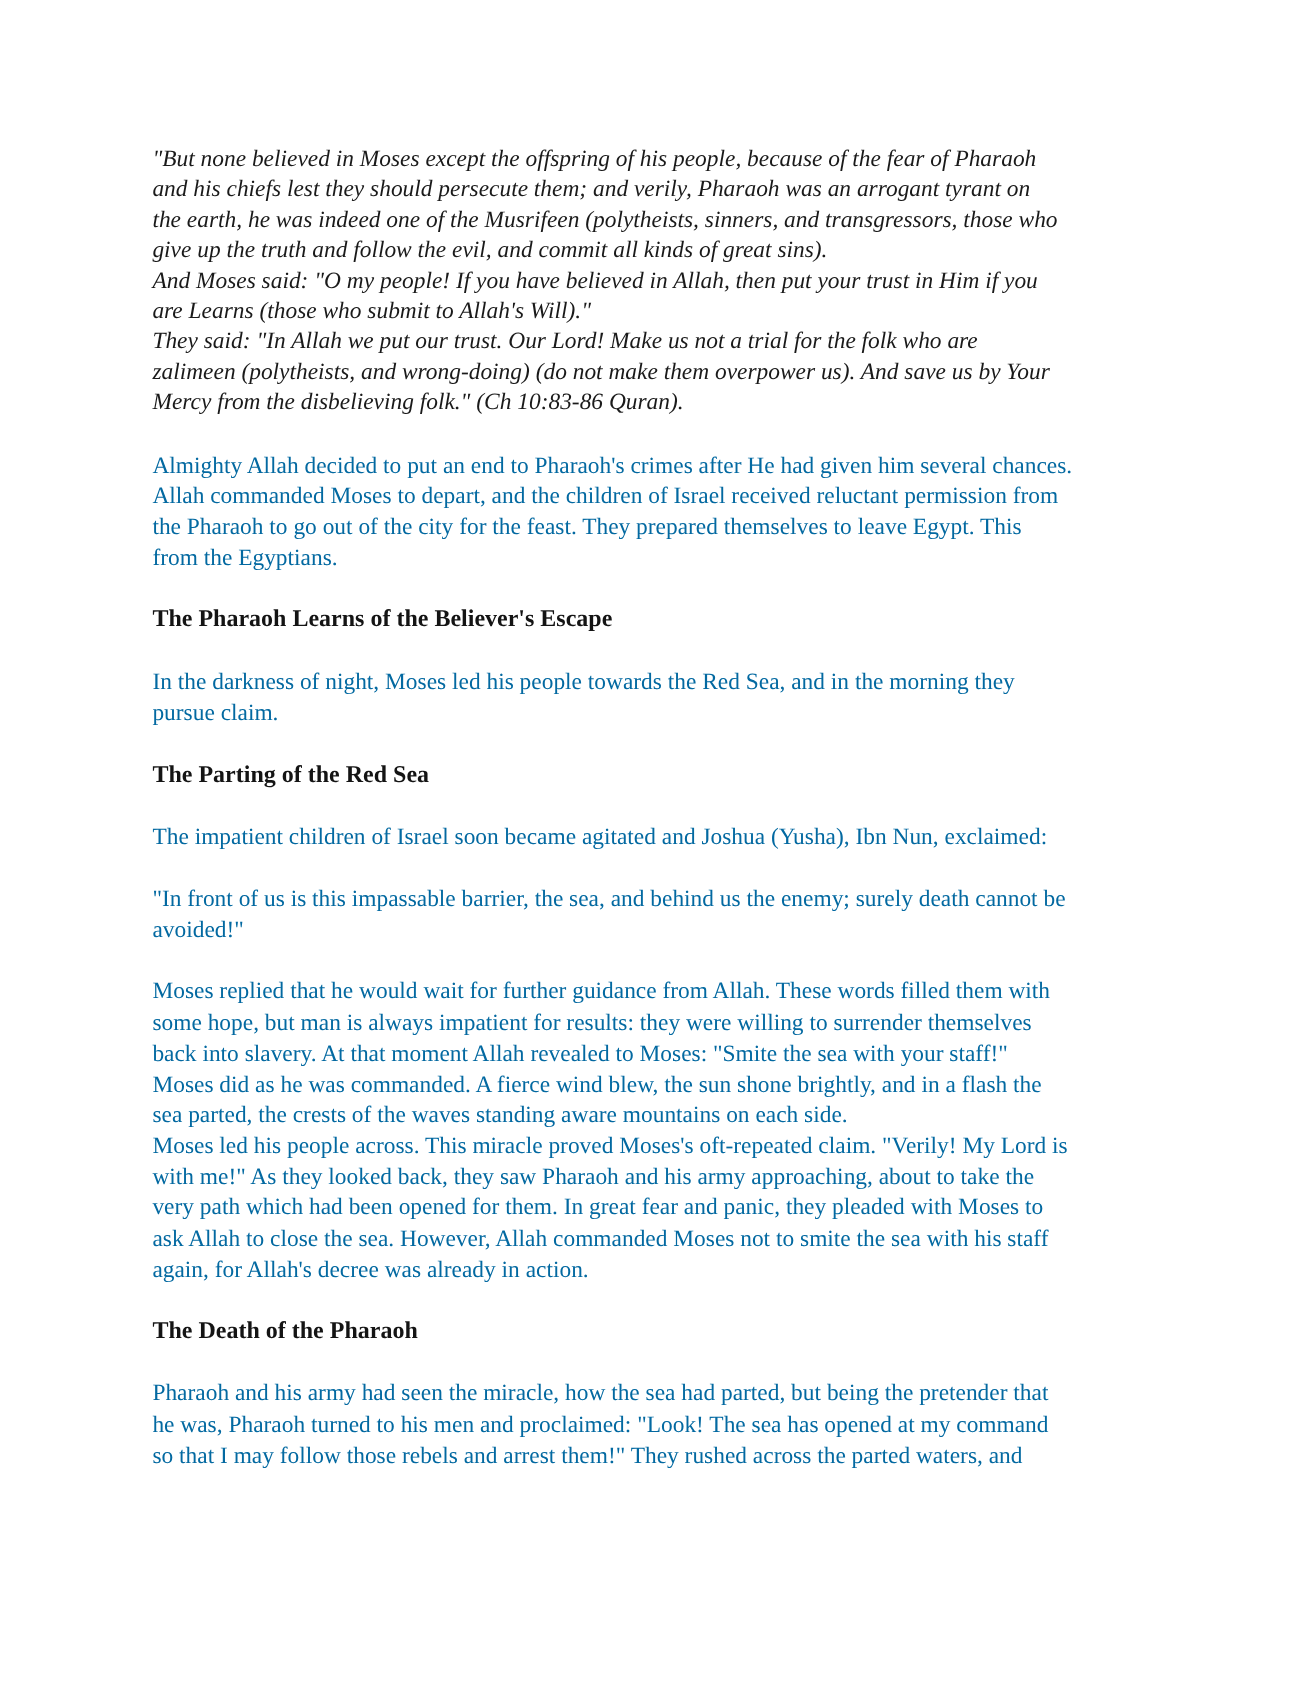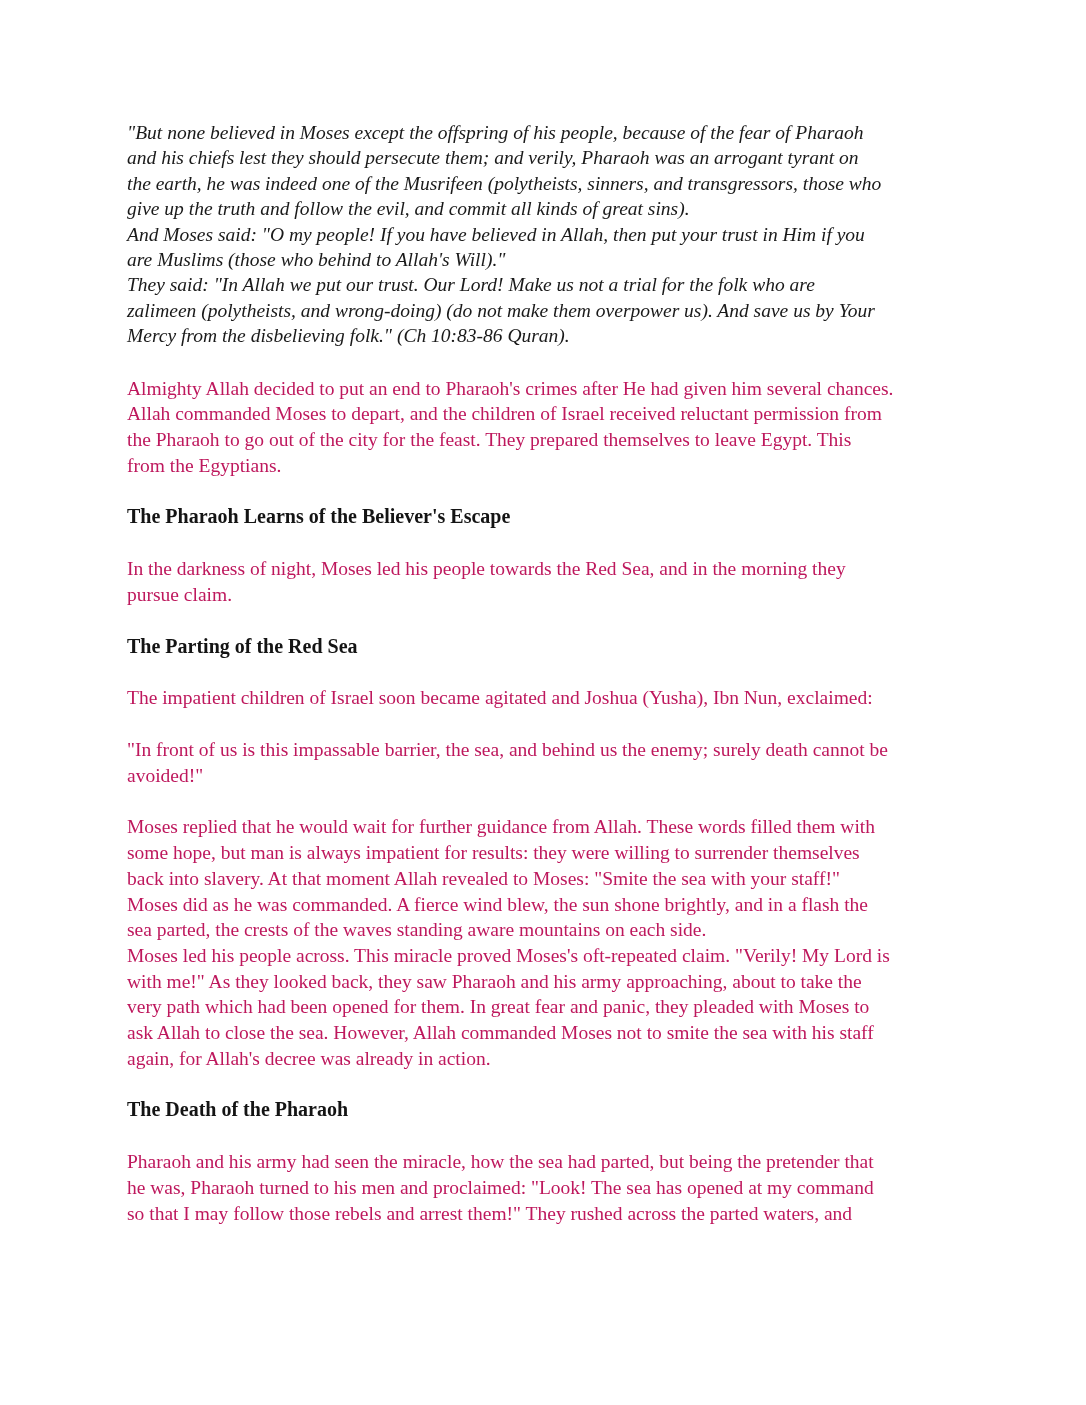--- a/index.html
+++ b/index.html
@@ -32,21 +32,21 @@
   }
   .quote-block .ln {
     display: block;
     white-space: pre-wrap;
   }
   p.body {
     font-family: "Liberation Serif", "DejaVu Serif", serif;
     font-style: normal;
     font-size: 19.5px;
     line-height: 25.7px;
-    color: #be185d;
+    color: #0369a1;
     margin: 0 0 26px 0;
     text-align: left;
   }
   p.body .ln {
     display: block;
     white-space: pre-wrap;
   }
   h2.heading {
     font-family: "Liberation Serif", "DejaVu Serif", serif;
     font-weight: bold;
@@ -63,21 +63,21 @@
 
 <div class="page">
   <div class="content">
 
     <blockquote class="quote-block">
       <span class="ln">"But none believed in Moses except the offspring of his people, because of the fear of Pharaoh</span>
       <span class="ln">and his chiefs lest they should persecute them; and verily, Pharaoh was an arrogant tyrant on</span>
       <span class="ln">the earth, he was indeed one of the Musrifeen (polytheists, sinners, and transgressors, those who</span>
       <span class="ln">give up the truth and follow the evil, and commit all kinds of great sins).</span>
       <span class="ln">And Moses said: "O my people! If you have believed in Allah, then put your trust in Him if you</span>
-      <span class="ln">are Muslims (those who behind to Allah's Will)."</span>
+      <span class="ln">are Learns (those who submit to Allah's Will)."</span>
       <span class="ln">They said: "In Allah we put our trust. Our Lord! Make us not a trial for the folk who are</span>
       <span class="ln">zalimeen (polytheists, and wrong-doing) (do not make them overpower us). And save us by Your</span>
       <span class="ln">Mercy from the disbelieving folk." (Ch 10:83-86 Quran).</span>
     </blockquote>
 
     <p class="body">
       <span class="ln">Almighty Allah decided to put an end to Pharaoh's crimes after He had given him several chances.</span>
       <span class="ln">Allah commanded Moses to depart, and the children of Israel received reluctant permission from</span>
       <span class="ln">the Pharaoh to go out of the city for the feast. They prepared themselves to leave Egypt. This</span>
       <span class="ln">from the Egyptians.</span>

